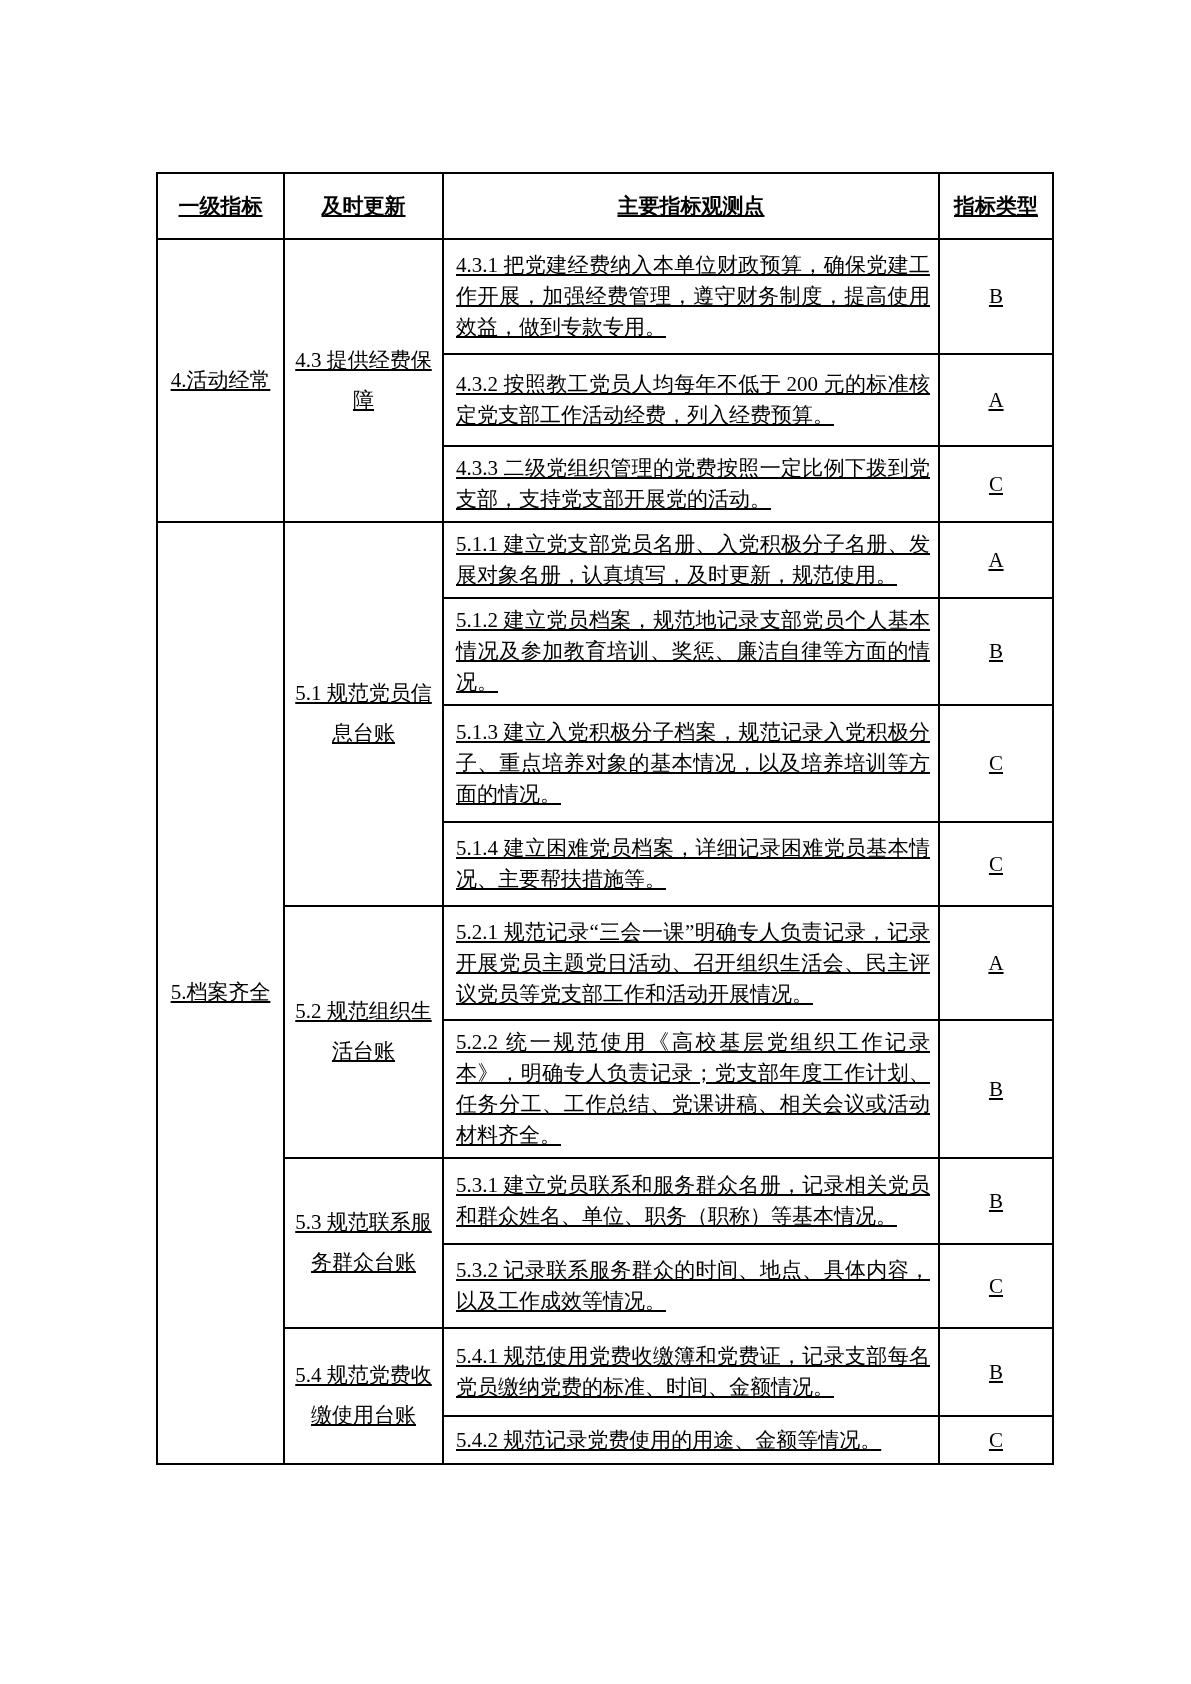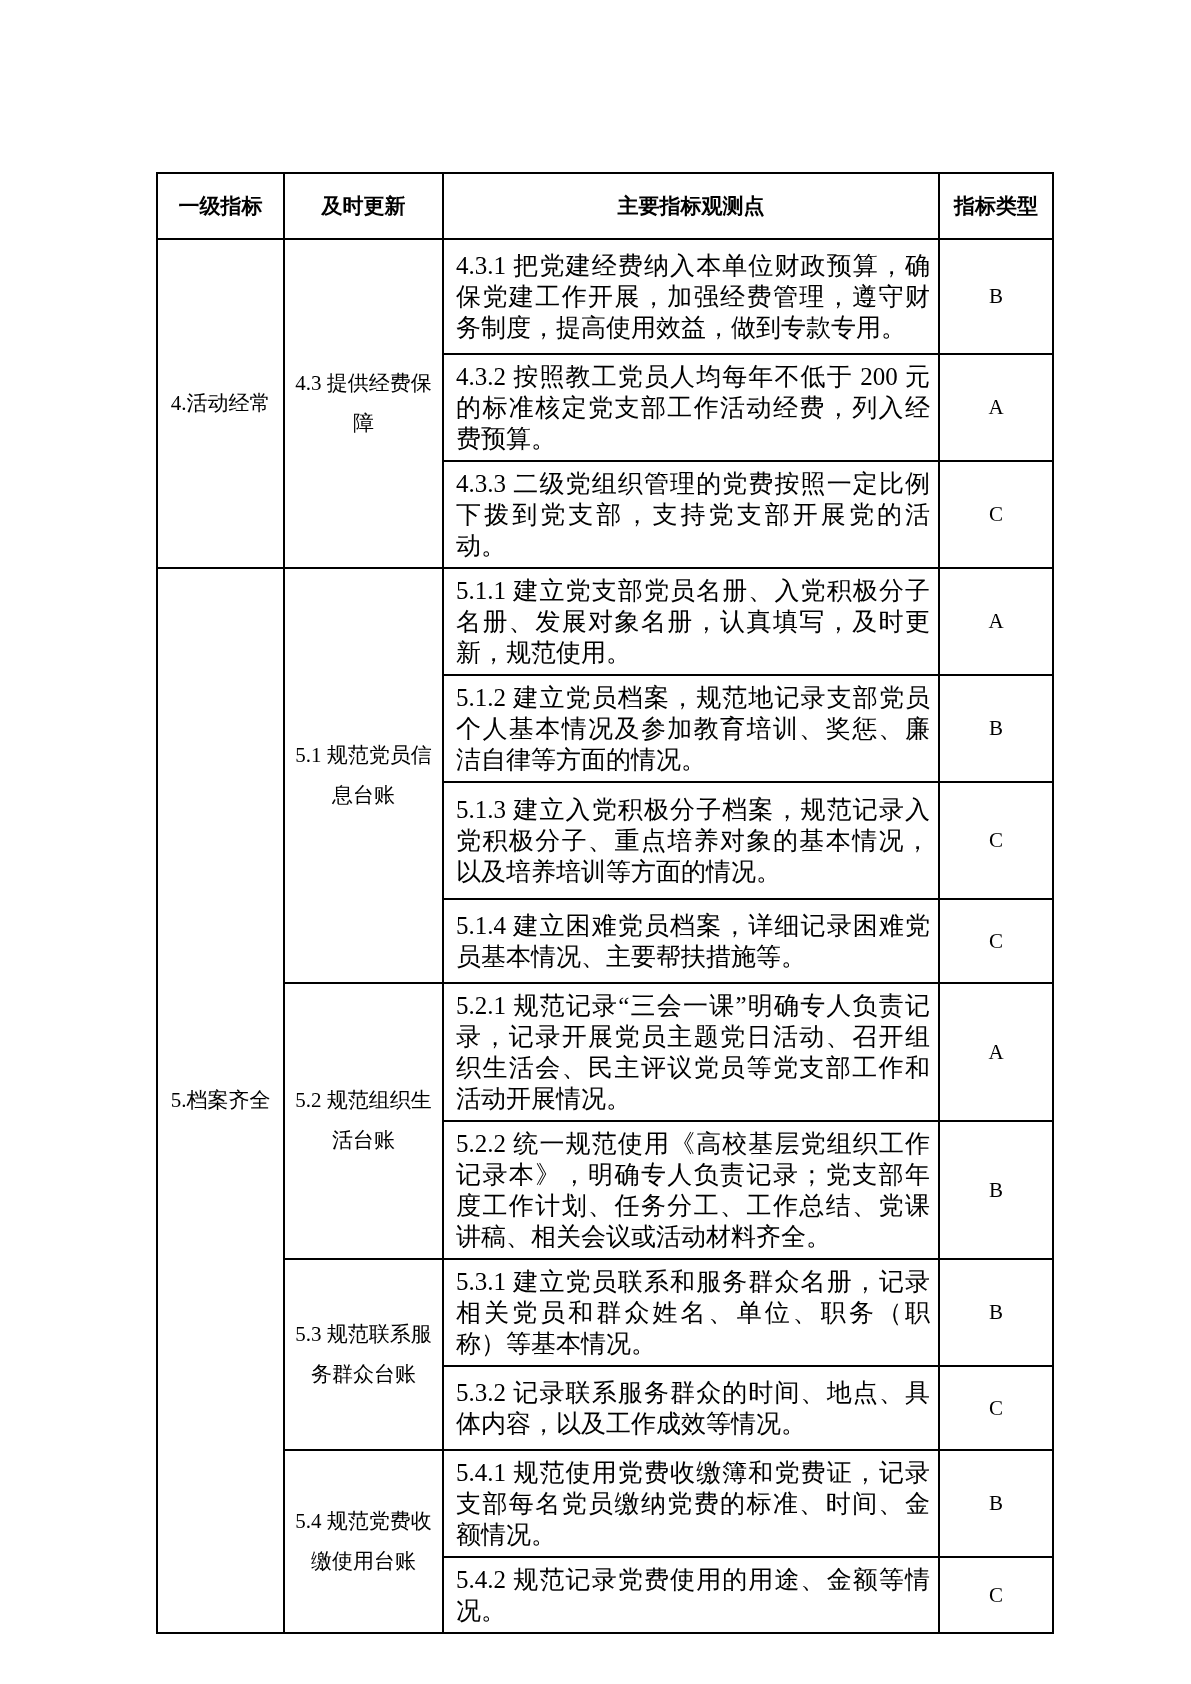--- a/index.html
+++ b/index.html
@@ -21,20 +21,21 @@
     height: 1684px;
     background: #ffffff;
   }
   table.indicator-table {
     position: absolute;
     left: 156px;
     top: 172px;
     width: 896px;
     border-collapse: collapse;
     table-layout: fixed;
+    text-decoration: underline;
   }
   table.indicator-table th,
   table.indicator-table td {
     border: 2px solid #000000;
     overflow: hidden;
   }
   table.indicator-table th {
     font-family: "Liberation Sans", "DejaVu Sans", sans-serif;
     font-weight: bold;
     font-size: 21px;
@@ -53,21 +54,21 @@
   td.lv2 {
     text-align: center;
     vertical-align: middle;
     font-size: 21px;
     padding: 18px 9px;
     line-height: 1.9;
   }
   td.obs {
     text-align: justify;
     vertical-align: middle;
-    font-size: 25px;
+    font-size: 21px;
     line-height: 31px;
     padding: 6px 8px 6px 12px;
   }
   td.type {
     text-align: center;
     vertical-align: middle;
     font-size: 21px;
     padding: 0;
   }
 </style>
@@ -139,19 +140,19 @@
         </tr>
         <tr style="height: 84px;">
           <td class="obs">5.3.2 记录联系服务群众的时间、地点、具体内容，以及工作成效等情况。</td>
           <td class="type">C</td>
         </tr>
         <tr style="height: 88px;">
           <td class="lv2" rowspan="2">5.4 规范党费收缴使用台账</td>
           <td class="obs">5.4.1 规范使用党费收缴簿和党费证，记录支部每名党员缴纳党费的标准、时间、金额情况。</td>
           <td class="type">B</td>
         </tr>
-        <tr style="height: 58px; padding-left: 19px;">
+        <tr style="height: 48px; padding-left: 19px;">
           <td class="obs">5.4.2 规范记录党费使用的用途、金额等情况。</td>
           <td class="type">C</td>
         </tr>
       </tbody>
   </table>
 </div>
 
 </body></html>

